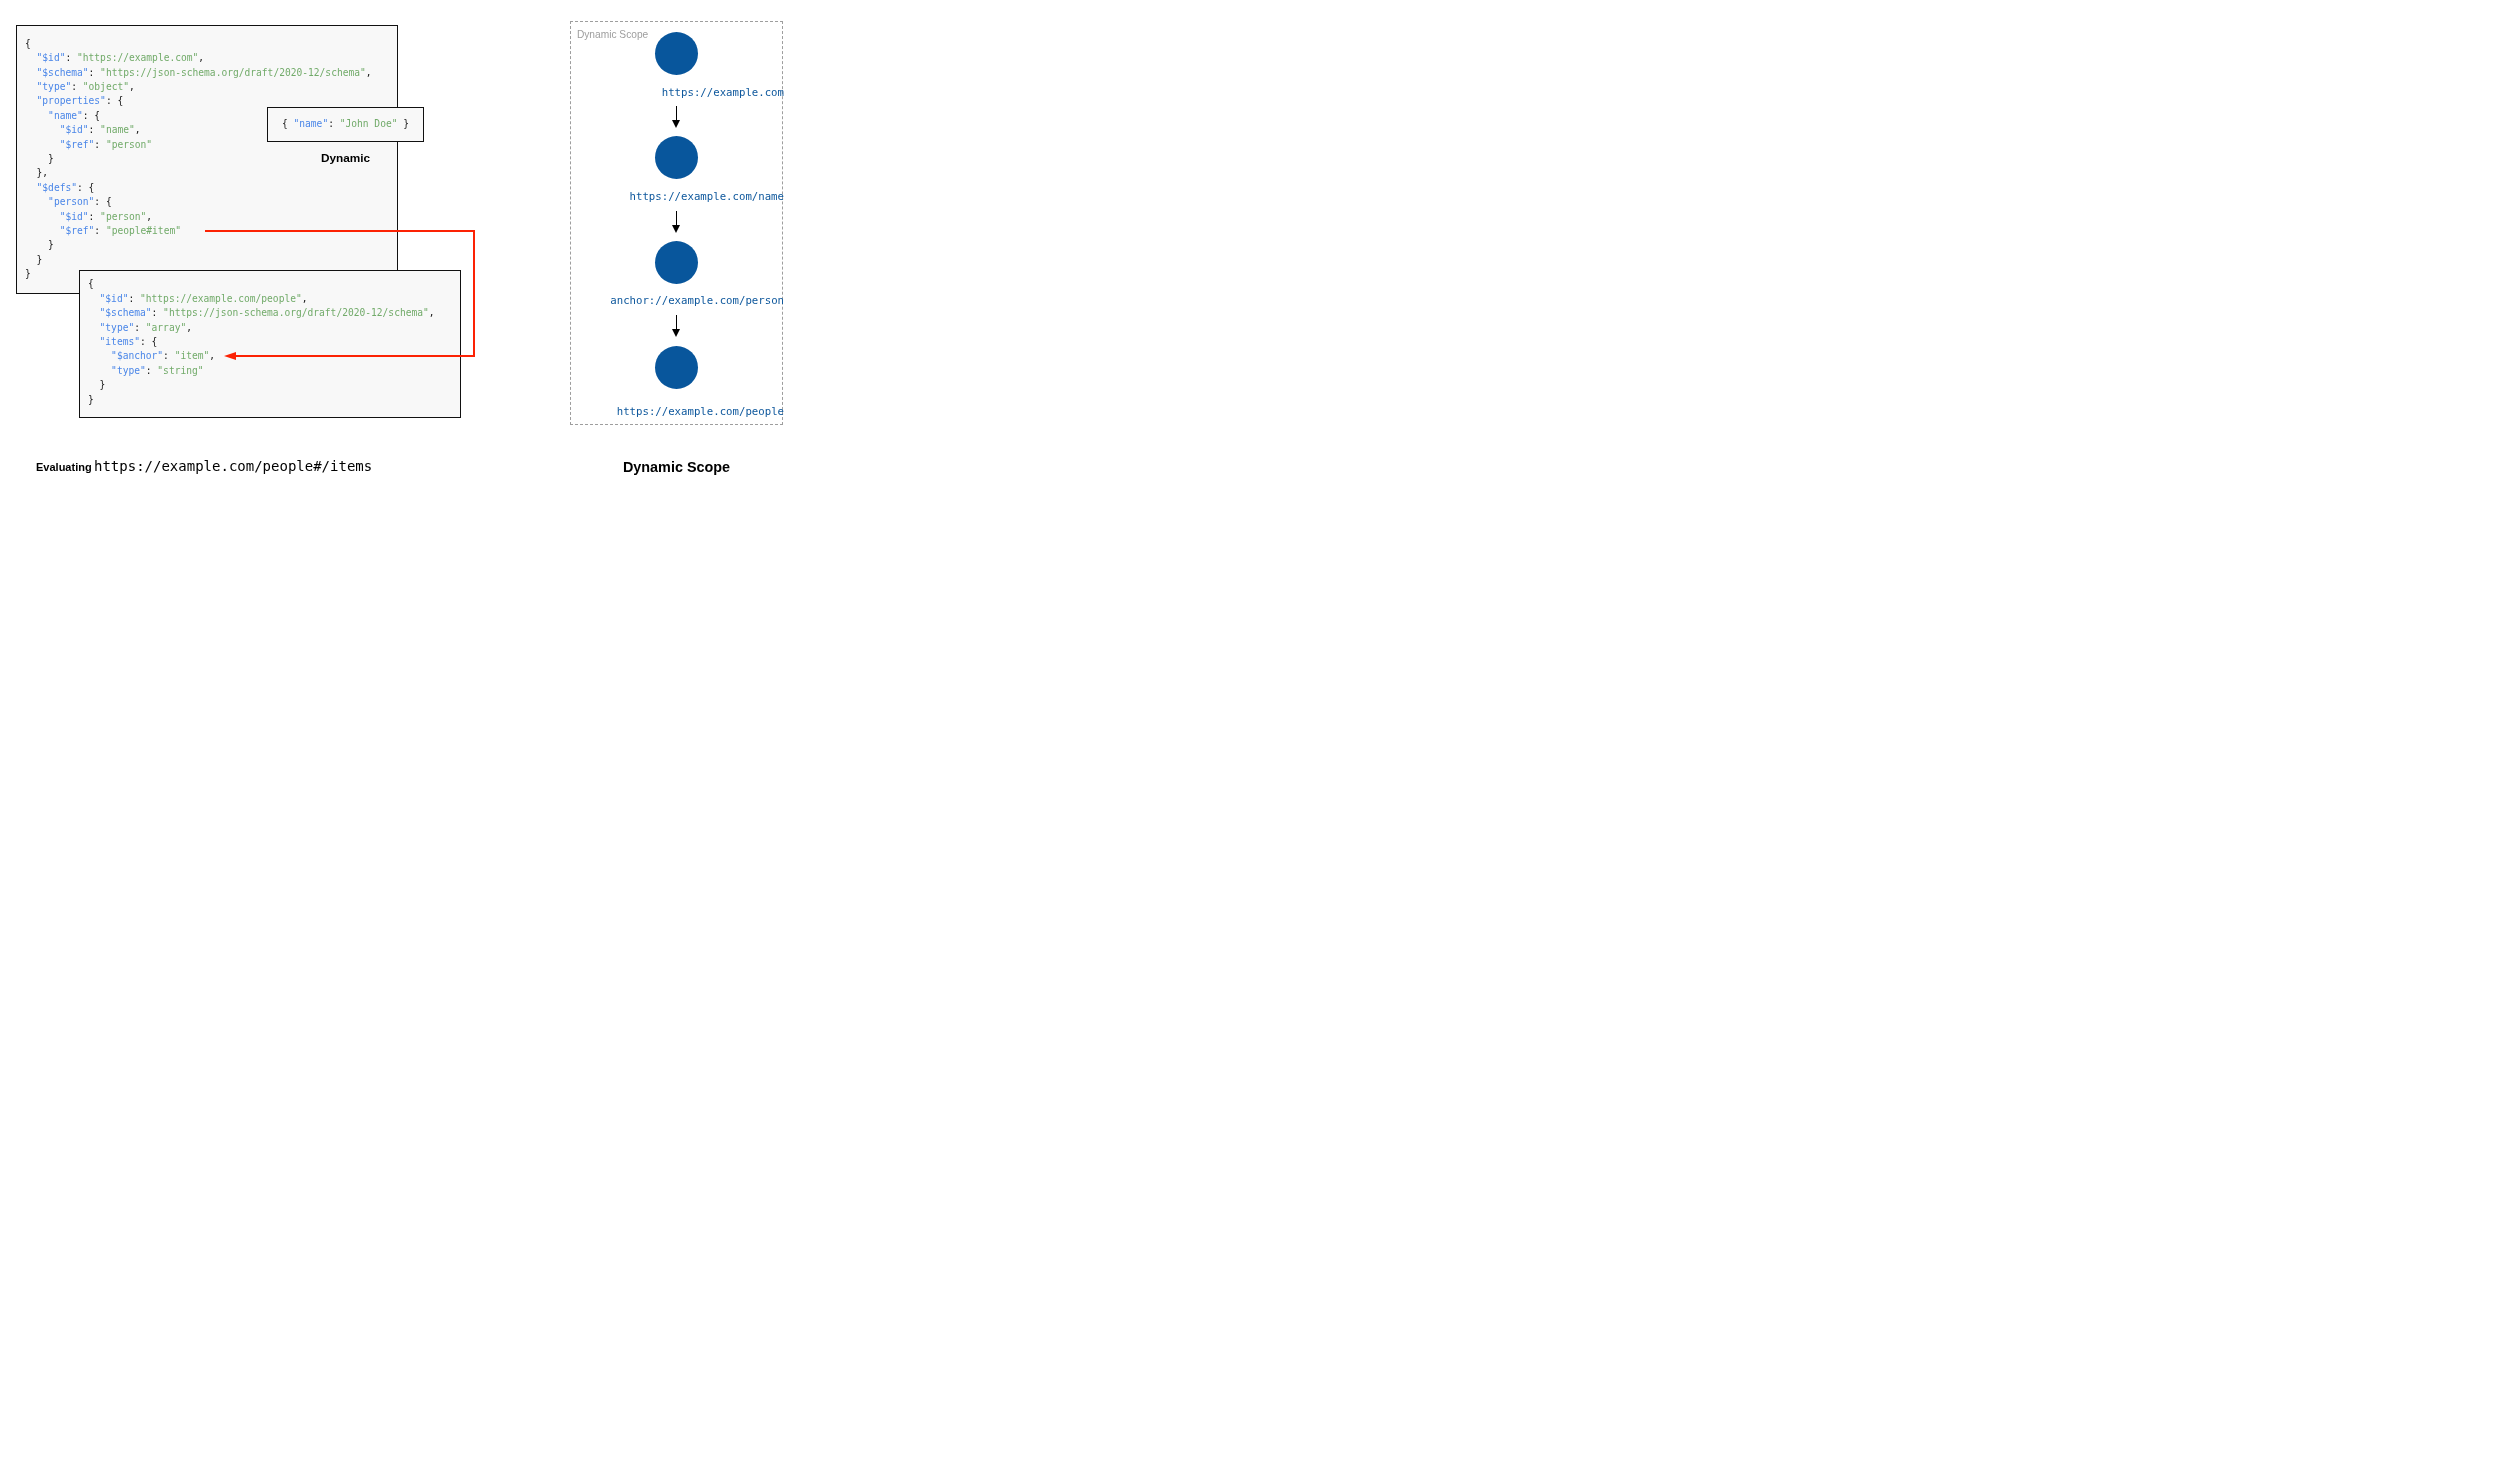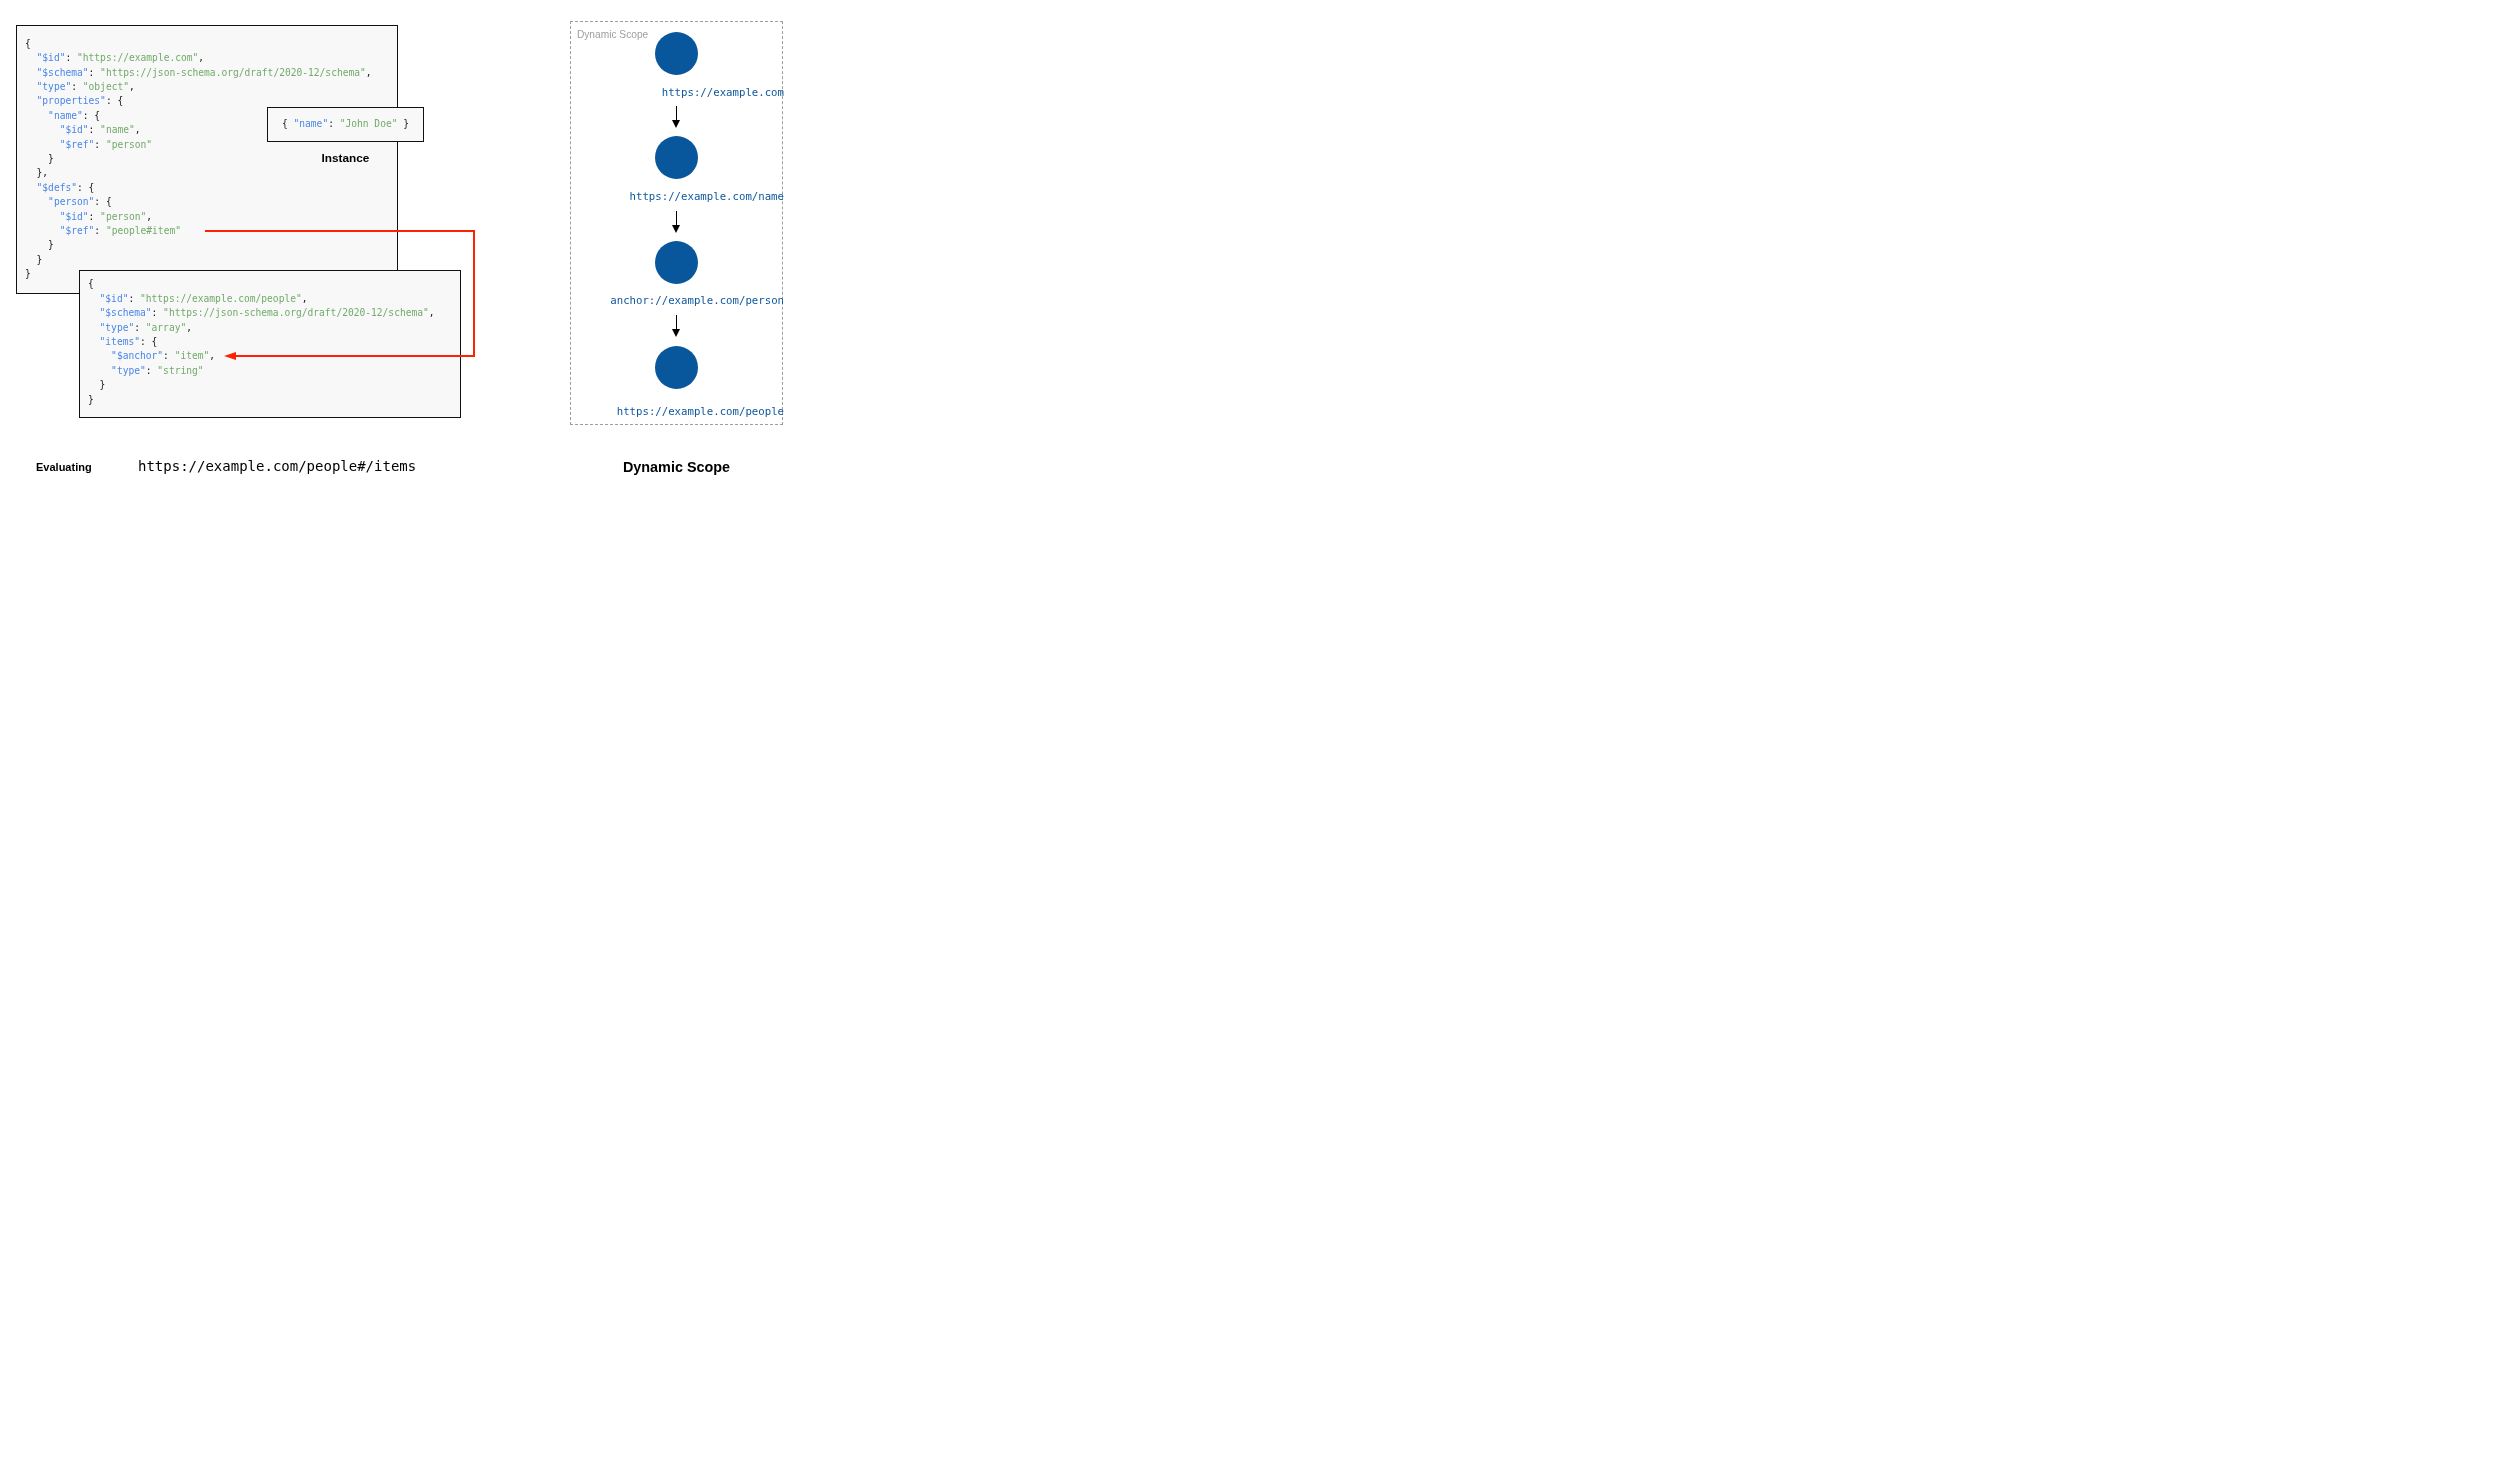--- a/index.html
+++ b/index.html
@@ -77,21 +77,21 @@
     margin:0 auto;width:0;height:0;
     border-left:4.8px solid transparent;border-right:4.8px solid transparent;
     border-top:8px solid #000;
   }
   
   #evaluating-caption{
     position:absolute;left:36px;top:458px;white-space:nowrap;z-index:2;
   }
   #evaluating-caption .bold-part{font-weight:bold;font-size:11px;color:#000;}
   #evaluating-caption .uri-part{
-    font-family:"DejaVu Sans Mono",monospace;font-size:14px;color:#000;margin-left:44px;
+    font-family:"DejaVu Sans Mono",monospace;font-size:14px;color:#000;
   }
   #scope-caption{
     position:absolute;left:570px;top:459px;width:213px;text-align:center;
     font-weight:bold;font-size:14.4px;color:#000;z-index:2;
   }
 </style>
 </head>
 <body>
 
 <div id="canvas">
@@ -124,21 +124,21 @@
   <span class="k">"items"</span>: {
     <span class="k">"$anchor"</span>: <span class="s">"item"</span>,
     <span class="k">"type"</span>: <span class="s">"string"</span>
   }
 }</pre>
   </div>
 
   <div id="instance-box" class="codebox">
     <pre>{ <span class="k">"name"</span>: <span class="s">"John Doe"</span> }</pre>
   </div>
-  <div id="instance-label">Instance</div>
+  <div id="instance-label">Dynamic</div>
 
   <div id="red-seg-top" class="red-seg"></div>
   <div id="red-seg-vert" class="red-seg"></div>
   <div id="red-seg-bottom" class="red-seg"></div>
   <div id="red-arrowhead"></div>
 
   <div id="scope-panel">
     <div id="scope-panel-label">Dynamic Scope</div>
 
     <div id="scope-circle-0" class="scope-circle"></div>

